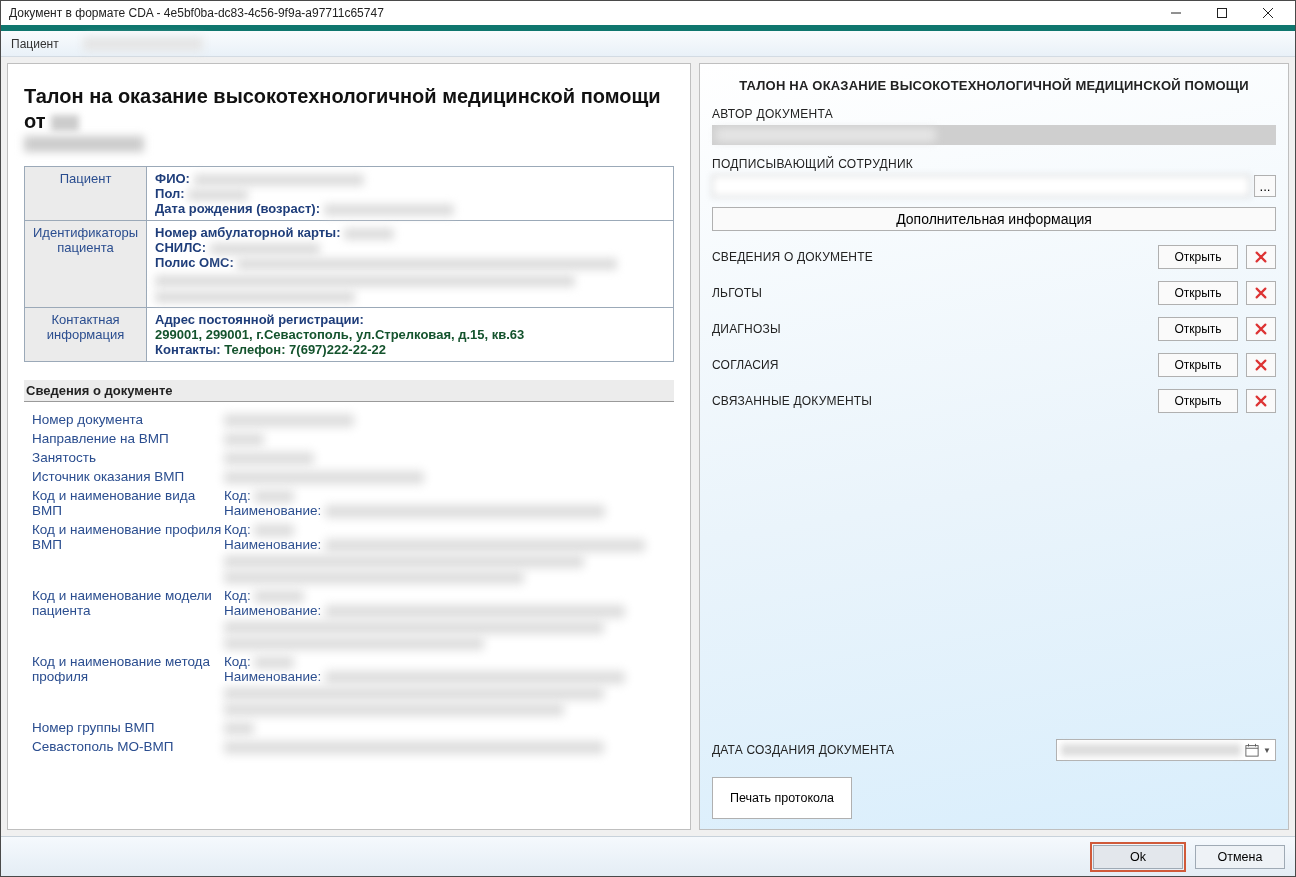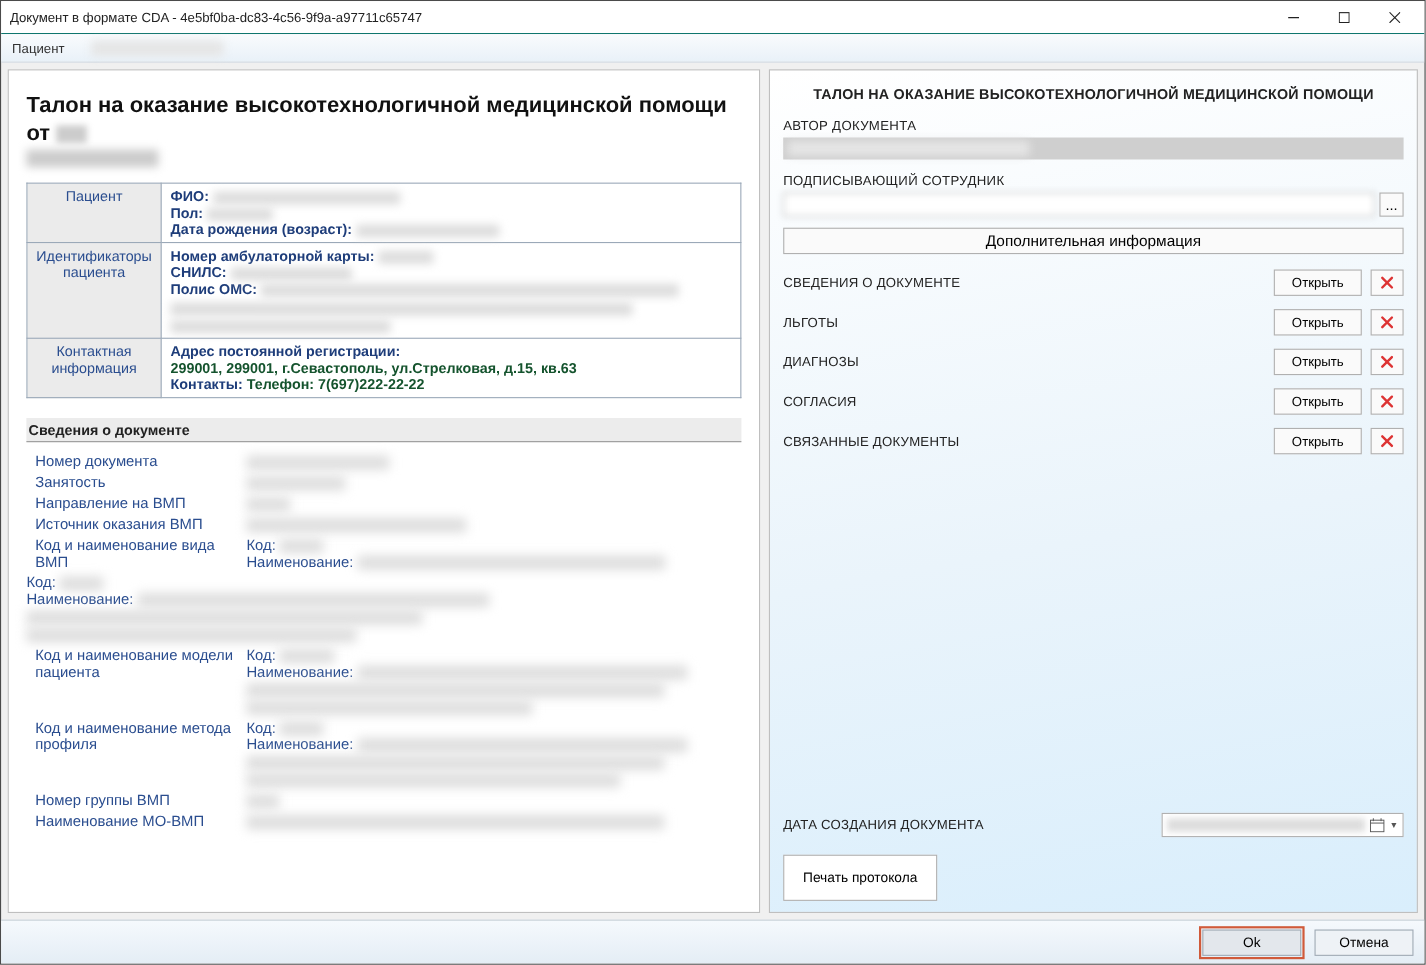--- a/index.html
+++ b/index.html
@@ -1,20 +1,20 @@
 <!DOCTYPE html>
 <html><head>
 <meta charset="utf-8">
 <style>
   * { box-sizing: border-box; }
   html, body { margin:0; padding:0; font-family: "Segoe UI", Tahoma, sans-serif; font-size:12.5px; color:#222; }
   body { width:1296px; height:877px; background:#f0f0f0; display:flex; flex-direction:column; border:1px solid #4a4a4a; }
 
   
-  .titlebar { height:30px; background:#fff; display:flex; align-items:center; padding:0 4px 0 8px; border-bottom:1px solid #0f766e; }
+  .titlebar { height:30px; background:#fff; display:flex; align-items:center; padding:0 4px 0 8px; border-bottom:6px solid #0f766e; }
   .titlebar .title { flex:1; font-size:12px; }
   .sysbtn { width:46px; height:28px; display:flex; align-items:center; justify-content:center; cursor:pointer; }
   .sysbtn svg { stroke:#222; stroke-width:1; }
 
   .headerrow { height:26px; display:flex; align-items:center; gap:24px; padding:0 10px; background:linear-gradient(#f9fbfd,#e9f1f8); border-bottom:1px solid #d3dbe3; font-size:12px; }
   .headerrow .patlbl { color:#333; }
   .blurval { filter: blur(4px); color:#aaa; background:#e5e5e5; display:inline-block; min-width:120px; height:14px; border-radius:2px; }
 
   .main { flex:1; display:flex; gap:8px; padding:6px; overflow:hidden; }
   .left-pane { flex:1; background:#fff; border:1px solid #bfbfbf; position:relative; display:flex; }
@@ -141,52 +141,53 @@
         </table>
 
       <div class="section-head">Сведения о документе</div>
 
       <div class="doc-list">
         <div class="doc-row">
             <div class="dl">Номер документа</div>
             <div class="dv"><span class="wideblur" style="width:130px"></span></div>
           </div>
         <div class="doc-row">
+            <div class="dl">Направление на ВМП</div>
+            <div class="dv"><span class="wideblur" style="width:40px"></span></div>
+          </div>
+        <div class="doc-row">
             <div class="dl">Занятость</div>
             <div class="dv"><span class="wideblur" style="width:90px"></span></div>
           </div>
         <div class="doc-row">
-            <div class="dl">Направление на ВМП</div>
-            <div class="dv"><span class="wideblur" style="width:40px"></span></div>
-          </div>
-        <div class="doc-row">
             <div class="dl">Источник оказания ВМП</div>
             <div class="dv"><span class="wideblur" style="width:200px"></span></div>
           </div>
         <div class="doc-row">
             <div class="dl">Код и наименование вида ВМП</div>
             <div class="dv"><span class="kv2">Код:</span> <span class="wideblur" style="width:40px"></span><br><span class="kv2">Наименование:</span> <span class="wideblur" style="width:280px"></span></div>
           </div>
         <div class="doc-row">
+            <div class="dl">Код и наименование профиля ВМП</div>
             <div class="dv"><span class="kv2">Код:</span> <span class="wideblur" style="width:40px"></span><br><span class="kv2">Наименование:</span> <span class="wideblur" style="width:320px"></span><br><span class="wideblur" style="width:360px;margin-top:2px"></span><br><span class="wideblur" style="width:300px;margin-top:2px"></span></div>
           </div>
         <div class="doc-row">
             <div class="dl">Код и наименование модели пациента</div>
             <div class="dv"><span class="kv2">Код:</span> <span class="wideblur" style="width:50px"></span><br><span class="kv2">Наименование:</span> <span class="wideblur" style="width:300px"></span><br><span class="wideblur" style="width:380px;margin-top:2px"></span><br><span class="wideblur" style="width:260px;margin-top:2px"></span></div>
           </div>
         <div class="doc-row">
             <div class="dl">Код и наименование метода профиля</div>
             <div class="dv"><span class="kv2">Код:</span> <span class="wideblur" style="width:40px"></span><br><span class="kv2">Наименование:</span> <span class="wideblur" style="width:300px"></span><br><span class="wideblur" style="width:380px;margin-top:2px"></span><br><span class="wideblur" style="width:340px;margin-top:2px"></span></div>
           </div>
         <div class="doc-row">
             <div class="dl">Номер группы ВМП</div>
             <div class="dv"><span class="wideblur" style="width:30px"></span></div>
           </div>
         <div class="doc-row">
-            <div class="dl">Наименование МО-ВМП</div>
+            <div class="dl">Севастополь МО-ВМП</div>
             <div class="dv"><span class="wideblur" style="width:380px"></span></div>
           </div>
       </div>
     </div>
   </div>
 
   <div class="right-pane">
     <div class="rp-title">ТАЛОН НА ОКАЗАНИЕ ВЫСОКОТЕХНОЛОГИЧНОЙ МЕДИЦИНСКОЙ ПОМОЩИ</div>
 
     <div class="rp-label">АВТОР ДОКУМЕНТА</div>

